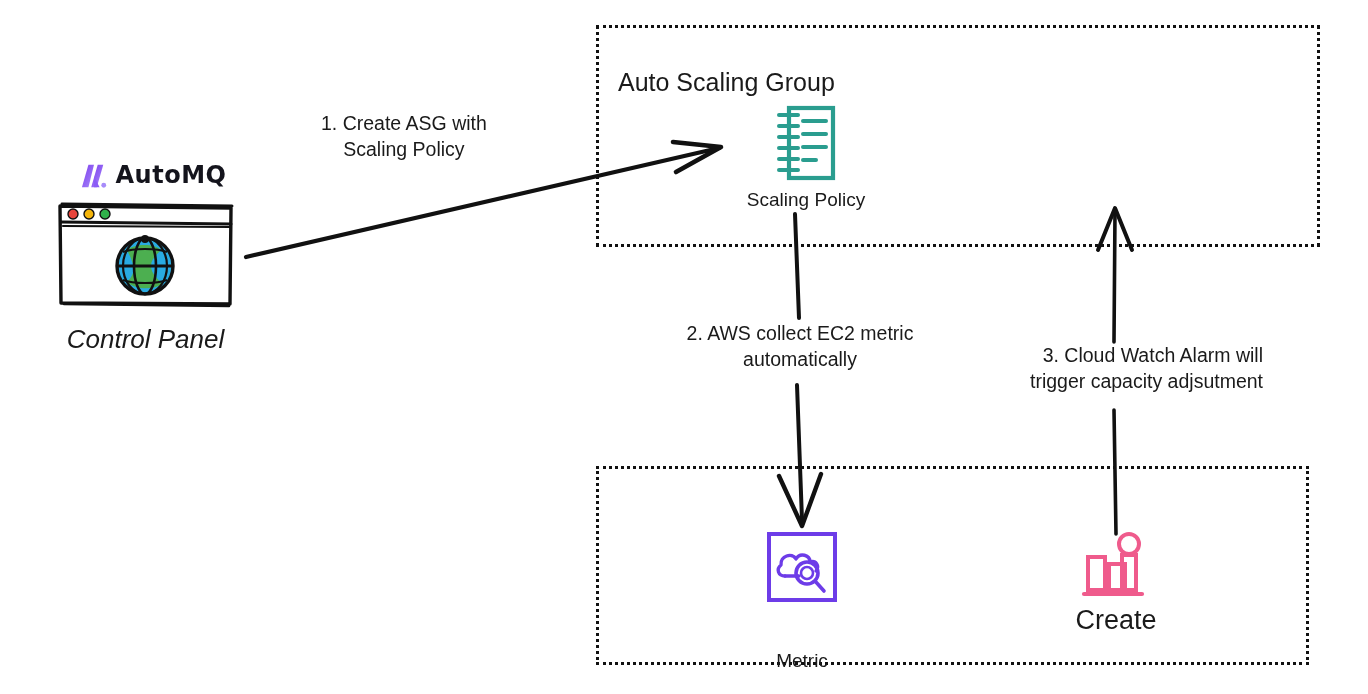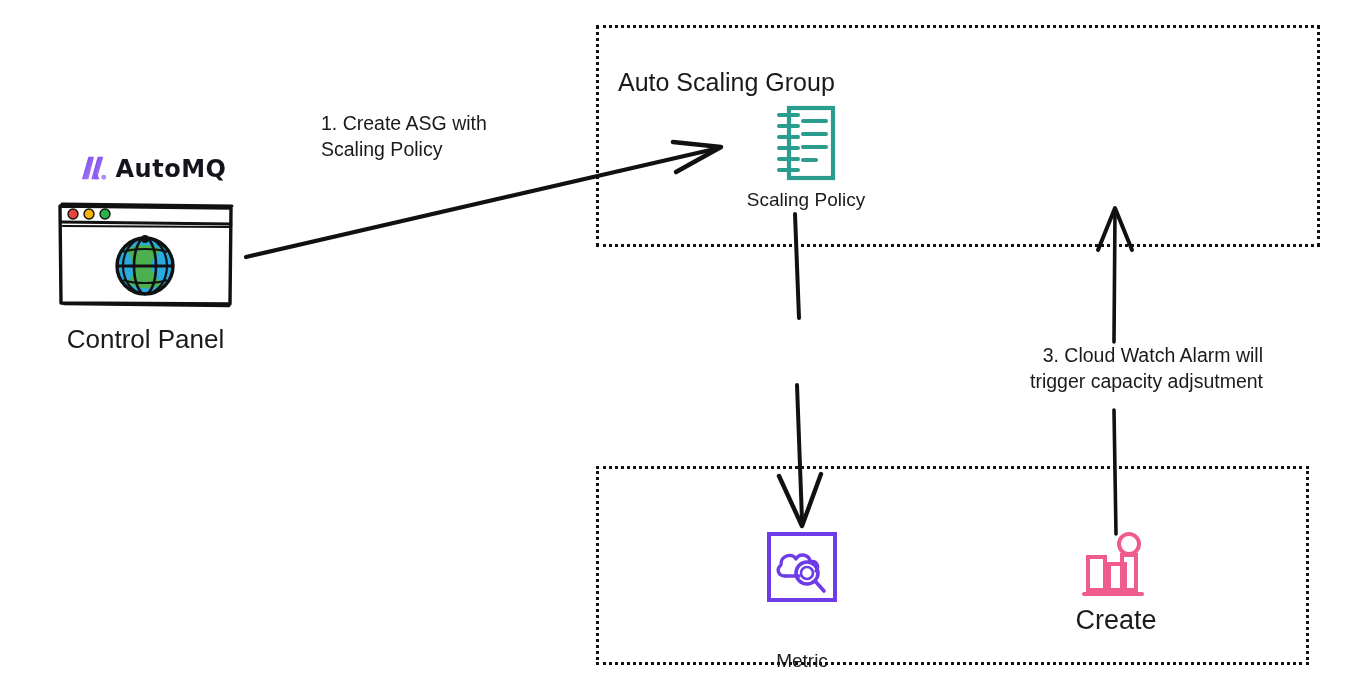--- a/index.html
+++ b/index.html
@@ -70,53 +70,54 @@
   #node-alarm  { left: 1046px; top: 531px; width: 140px; }
 
   
   .annotation {
     position: absolute;
     font-size: 19.5px;
     line-height: 1.32;
     color: #1a1a1a;
     white-space: pre-line;
   }
-  #anno-1 { left: 321px; top: 111px; text-align: left; }
+  #anno-1 { left: 321px; top: 111px; text-align: center; }
   #anno-2 { left: 660px; top: 321px; width: 280px; text-align: center; }
   #anno-3 { left: 978px; top: 343px; width: 285px; text-align: right; }
 
   
   #control-panel {
     position: absolute;
     left: 48px;
     top: 155px;
     width: 210px;
   }
   #automq-logo {
     display: flex;
-    align-items: flex-start;
+    align-items: flex-end;
     justify-content: center;
     gap: 8px;
     height: 34px;
   }
   .logo-mark { width: 28px; height: 26px; display: block; }
   .logo-word {
     font-size: 24px;
     font-weight: bold;
     letter-spacing: 0.5px;
     color: #14141c;
     font-family: "DejaVu Sans", sans-serif;
   }
   #browser-window { margin-top: 11px; width: 180px; margin-left: 7px; }
   #control-panel-label {
     margin-top: 10px;
     font-size: 26px;
     text-align: center;
     color: #1a1a1a;
     width: 195px;
+    font-style: italic;
   }
 </style>
 </head>
 <body>
 
 <div class="canvas">
 
   <svg class="svg-layer" viewBox="0 0 1368 694" xmlns="http://www.w3.org/2000/svg">
 
     <g>
@@ -182,20 +183,22 @@
       <rect x="10" y="26" width="17" height="33" fill="none" stroke="#ef5b8c" stroke-width="4"></rect>
       <rect x="31" y="33" width="16" height="26" fill="none" stroke="#ef5b8c" stroke-width="4"></rect>
       <rect x="44" y="24" width="14" height="35" fill="none" stroke="#ef5b8c" stroke-width="4"></rect>
       <line x1="6" y1="63" x2="64" y2="63" stroke="#ef5b8c" stroke-width="4.2" stroke-linecap="round"></line>
     </svg>
     <div class="node-label big">Create</div>
   </div>
 
   <div class="annotation" id="anno-1">1. Create ASG with
 Scaling Policy</div>
+  <div class="annotation" id="anno-2">2. AWS collect EC2 metric
+automatically</div>
   <div class="annotation" id="anno-3">3. Cloud Watch Alarm will
 trigger capacity adjsutment</div>
 
   <div id="control-panel">
 
     <div id="automq-logo">
       <svg class="logo-mark" viewBox="0 0 30 28" xmlns="http://www.w3.org/2000/svg">
         <defs>
           <linearGradient id="gradA" x1="0" y1="0" x2="1" y2="1">
             <stop offset="0%" stop-color="#7c3aed"></stop>

